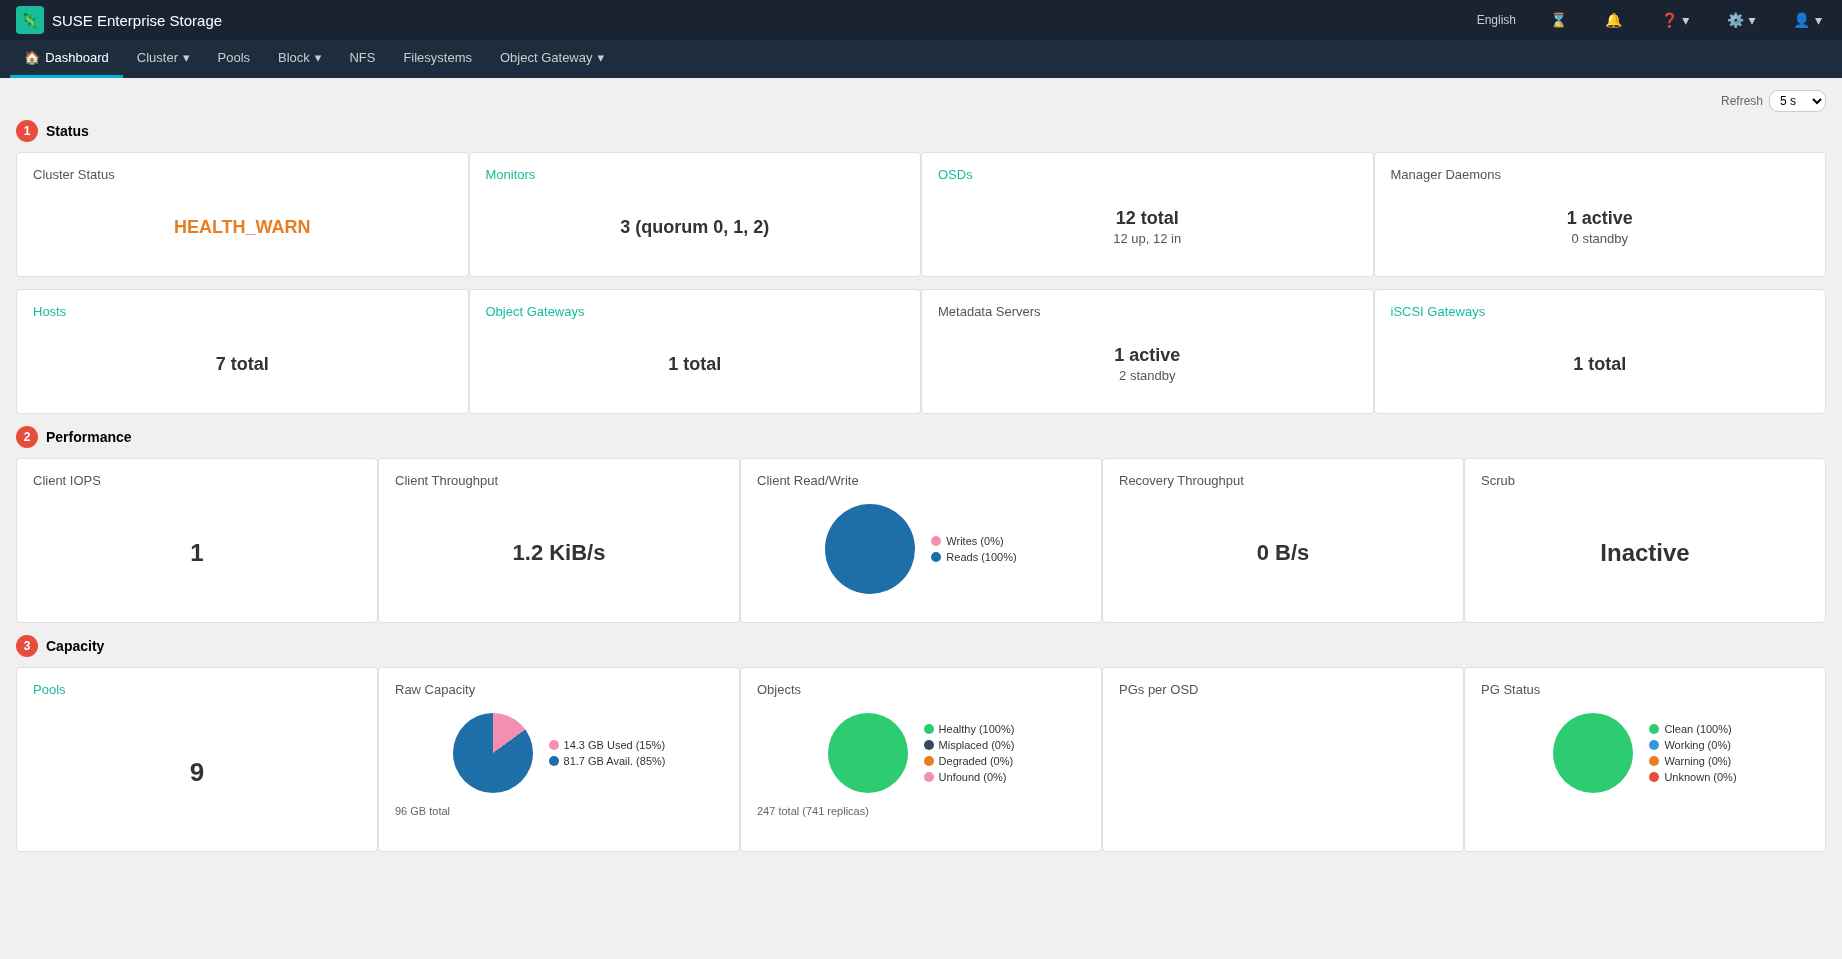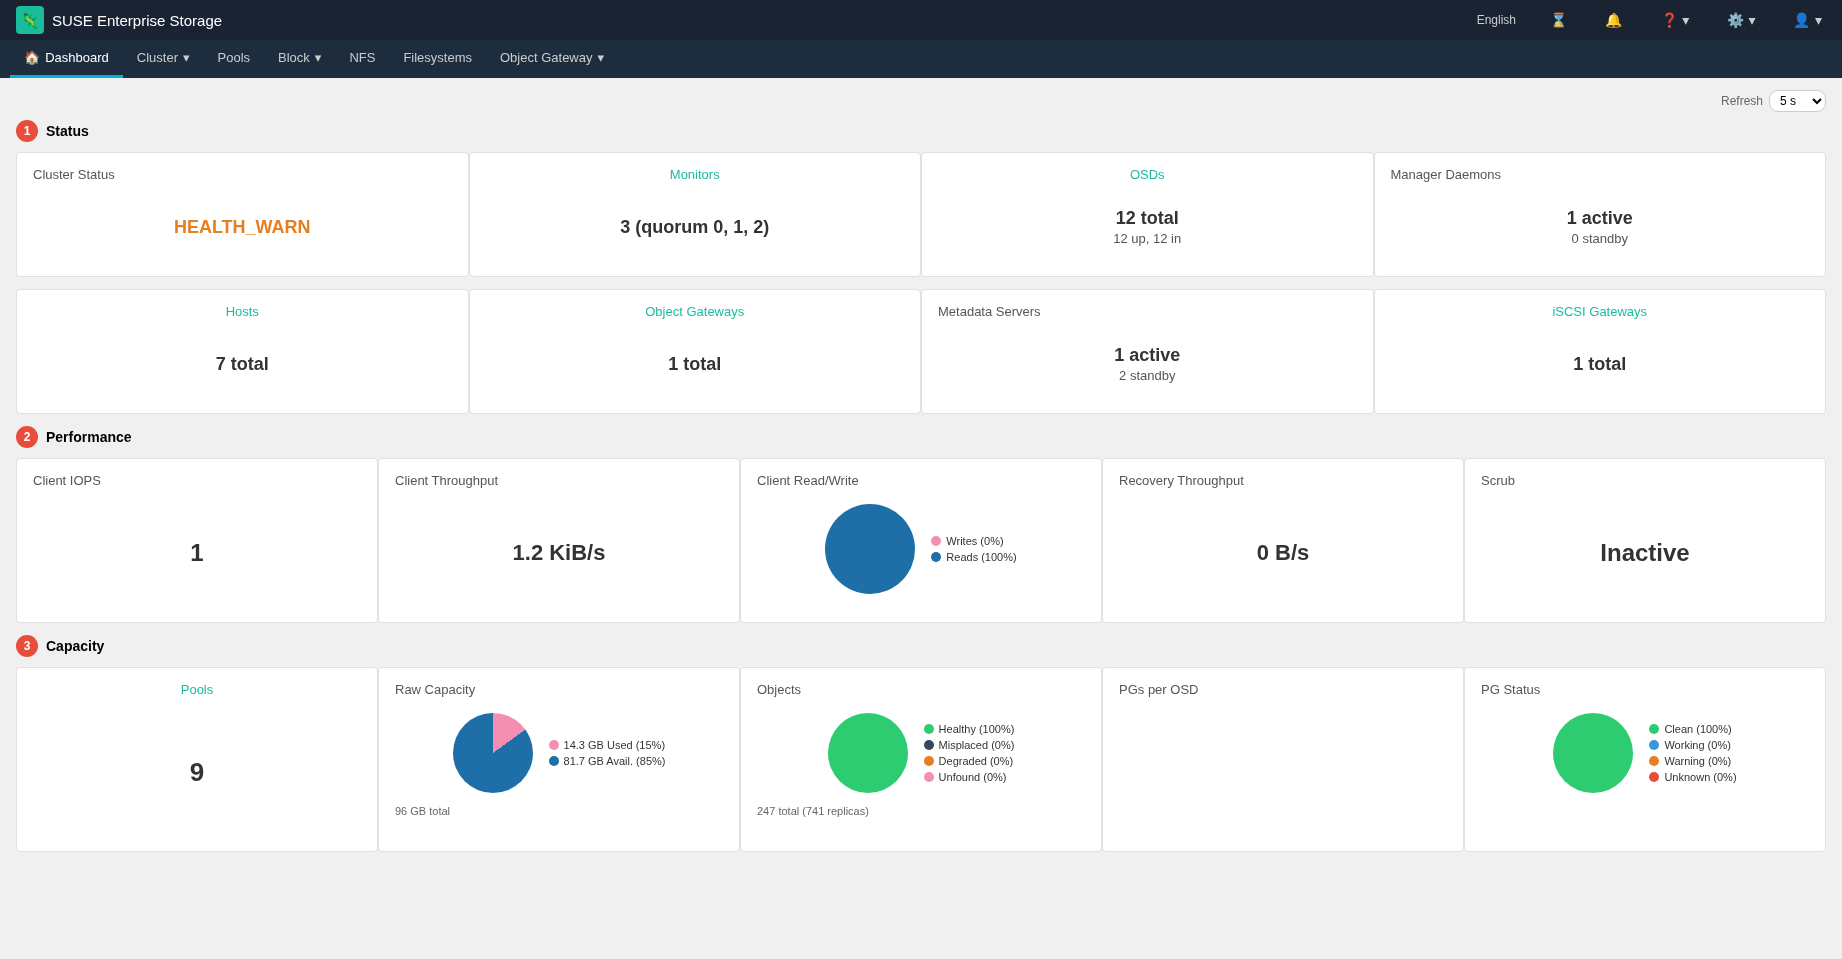--- a/index.html
+++ b/index.html
@@ -134,21 +134,21 @@
       border: 1px solid #e0e0e0;
       border-radius: 4px;
       padding: 14px 16px;
       min-height: 100px;
     }
     .card-title {
       font-size: 13px;
       color: #555;
       margin-bottom: 10px;
     }
-    .card-title.link-color { color: #1abc9c; cursor: pointer; text-align: center; }
+    .card-title.link-color { color: #1abc9c; cursor: pointer; }
     .card-value {
       font-size: 18px;
       font-weight: 600;
       color: #333;
       text-align: center;
     }
     .card-value.warn { color: #e67e22; }
     .card-sub {
       font-size: 13px;
       color: #555;

